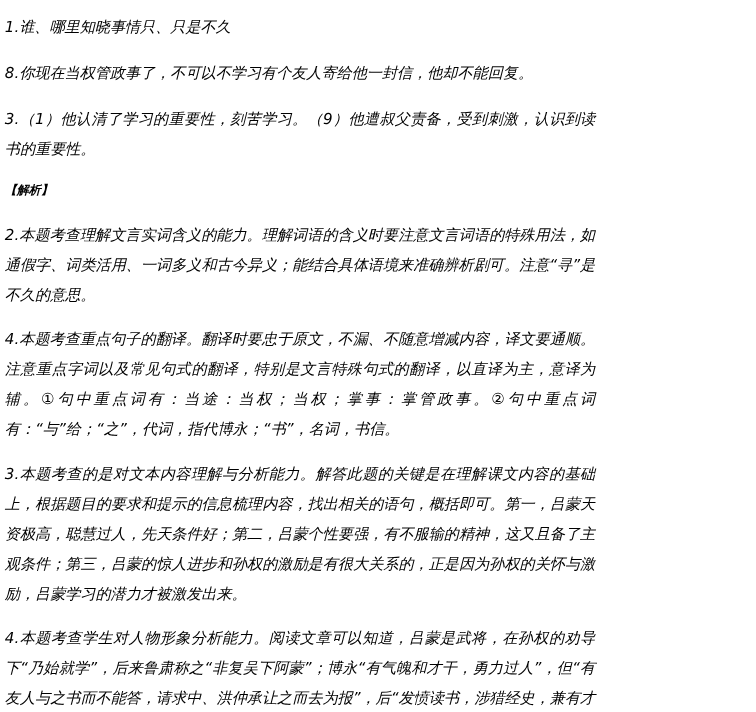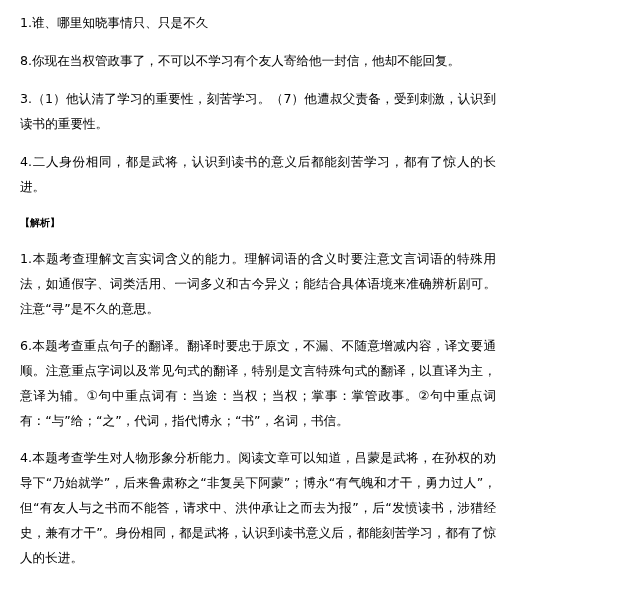--- a/index.html
+++ b/index.html
@@ -11,22 +11,23 @@
     width: 630px;
     height: 593px;
     font-family: "DejaVu Sans", "Liberation Sans", sans-serif;
     color: #000000;
     overflow: hidden;
   }
   .page {
     width: 506px;
     height: 593px;
     box-sizing: border-box;
-    padding: 10px 10px 0 20px;
+    padding: 10px 10px 0 4px;
     position: relative;
+    font-style: italic;
   }
   .para {
     font-size: 12.6px;
     line-height: 25px;
     text-align: justify;
     margin: 0 0 13px 0;
     letter-spacing: 0px;
     word-break: break-all;
   }
   .heading {
@@ -40,25 +41,25 @@
   }
 </style>
 </head>
 <body>
 
 <div class="page">
 
   <div class="answers-block">
     <p class="para">1.谁、哪里知晓事情只、只是不久</p>
     <p class="para">8.你现在当权管政事了，不可以不学习有个友人寄给他一封信，他却不能回复。</p>
-    <p class="para">3.（1）他认清了学习的重要性，刻苦学习。（7）他遭叔父责备，受到刺激，认识到读书的重要性。</p>
-    <p class="para">4.二人身份相同，都是武将，认识到读书的意义后都能刻苦学习，都有了惊人的长进。</p>
+    <p class="para">3.（1）他认清了学习的重要性，刻苦学习。（9）他遭叔父责备，受到刺激，认识到读书的重要性。</p>
   </div>
 
   <div class="heading">【解析】</div>
 
   <div class="analysis-block">
-    <p class="para">1.本题考查理解文言实词含义的能力。理解词语的含义时要注意文言词语的特殊用法，如通假字、词类活用、一词多义和古今异义；能结合具体语境来准确辨析剧可。注意“寻”是不久的意思。</p>
-    <p class="para">6.本题考查重点句子的翻译。翻译时要忠于原文，不漏、不随意增减内容，译文要通顺。注意重点字词以及常见句式的翻译，特别是文言特殊句式的翻译，以直译为主，意译为辅。①句中重点词有：当途：当权；当权；掌事：掌管政事。②句中重点词有：“与”给；“之”，代词，指代博永；“书”，名词，书信。</p>
+    <p class="para">2.本题考查理解文言实词含义的能力。理解词语的含义时要注意文言词语的特殊用法，如通假字、词类活用、一词多义和古今异义；能结合具体语境来准确辨析剧可。注意“寻”是不久的意思。</p>
+    <p class="para">4.本题考查重点句子的翻译。翻译时要忠于原文，不漏、不随意增减内容，译文要通顺。注意重点字词以及常见句式的翻译，特别是文言特殊句式的翻译，以直译为主，意译为辅。①句中重点词有：当途：当权；当权；掌事：掌管政事。②句中重点词有：“与”给；“之”，代词，指代博永；“书”，名词，书信。</p>
+    <p class="para">3.本题考查的是对文本内容理解与分析能力。解答此题的关键是在理解课文内容的基础上，根据题目的要求和提示的信息梳理内容，找出相关的语句，概括即可。第一，吕蒙天资极高，聪慧过人，先天条件好；第二，吕蒙个性要强，有不服输的精神，这又且备了主观条件；第三，吕蒙的惊人进步和孙权的激励是有很大关系的，正是因为孙权的关怀与激励，吕蒙学习的潜力才被激发出来。</p>
     <p class="para">4.本题考查学生对人物形象分析能力。阅读文章可以知道，吕蒙是武将，在孙权的劝导下“乃始就学”，后来鲁肃称之“非复吴下阿蒙”；博永“有气魄和才干，勇力过人”，但“有友人与之书而不能答，请求中、洪仲承让之而去为报”，后“发愤读书，涉猎经史，兼有才干”。身份相同，都是武将，认识到读书意义后，都能刻苦学习，都有了惊人的长进。</p>
   </div>
 
 </div>
 
 </body></html>

